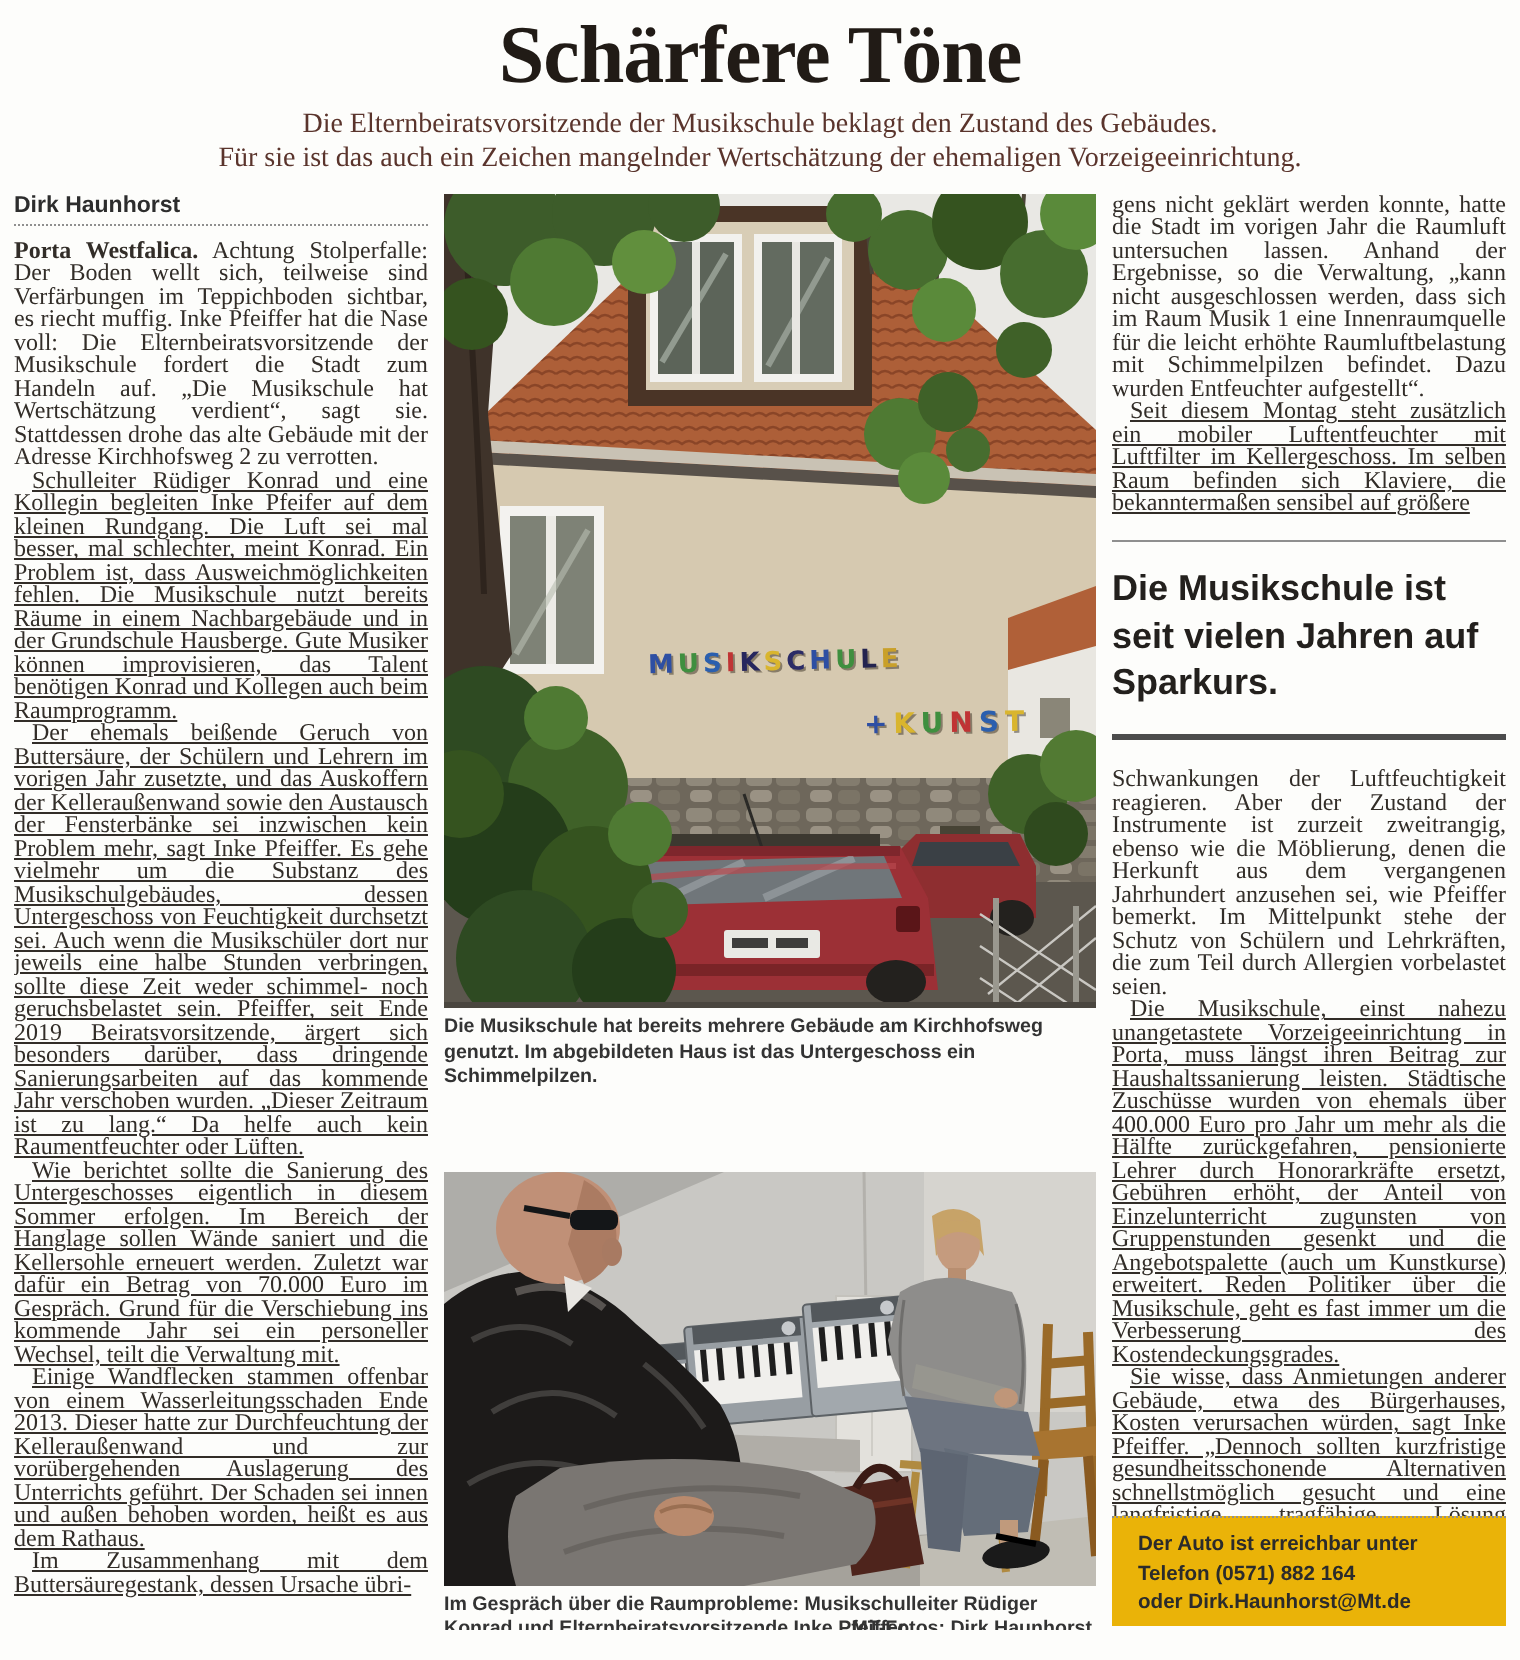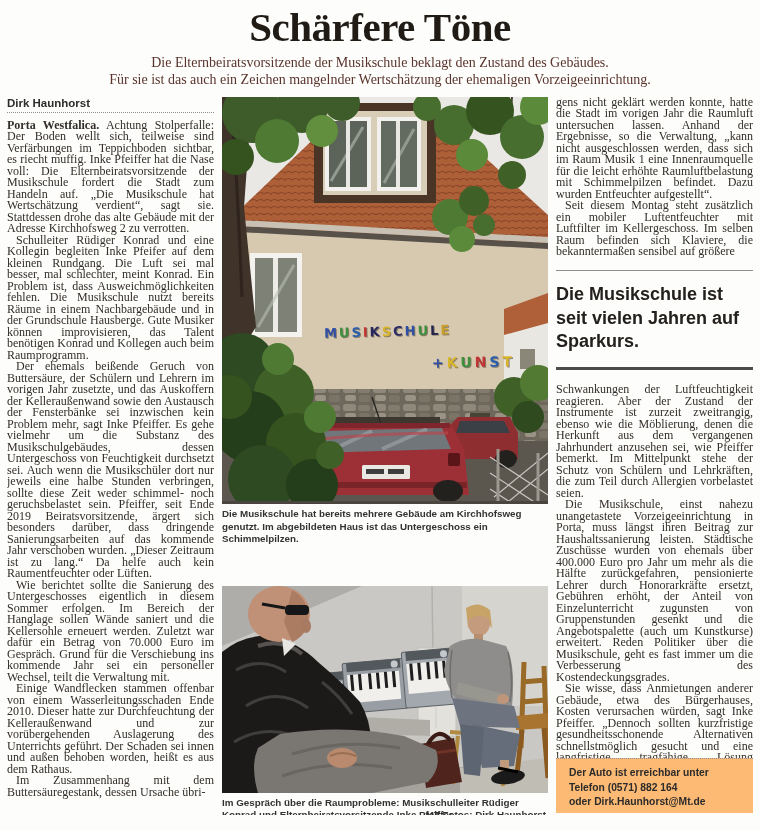--- a/index.html
+++ b/index.html
@@ -27,21 +27,21 @@
   .col-right { width:197px; height:718px; position:relative; }
   .byline {
     font-family:"Liberation Sans", sans-serif; font-weight:bold;
     font-size:11.5px; color:#2d2d2d; padding-bottom:3px;
     border-bottom:1.5px dotted #8f8f8f; margin-bottom:7px;
   }
   .bodytext p {
     font-size:12px; line-height:11.5px; text-align:justify;
     hyphens:auto; -webkit-hyphens:auto; color:#322d28;
   }
-  .bodytext p + p, .bodytext .indent { text-indent:9px; }
+  .bodytext p + p, .bodytext .indent { text-indent:9px;text-decoration:underline; }
   .lead-loc { font-weight:bold; }
   
   figure { position:relative; width:326px; }
   figure svg { display:block; }
   figcaption {
     font-family:"Liberation Sans", sans-serif; font-size:9.8px;
     line-height:1.28; color:#333; font-weight:bold; margin-top:4px;
     position:relative;
   }
   .credit { position:absolute; right:2px; bottom:0; font-weight:bold; }
@@ -52,21 +52,21 @@
   .sign2 { left:210px; top:257px; font-size:14px; letter-spacing:3px; transform:rotate(-1deg); }
   
   .pullquote {
     margin:12px 0 14px 0; padding:12px 0 13px 0;
     border-top:1px solid #8f8f8f; border-bottom:3px solid #4c4c4c;
     font-family:"Liberation Sans", sans-serif; font-weight:bold;
     font-size:18px; line-height:1.32; color:#23201d; text-align:left;
   }
   
   .contact {
-    position:absolute; left:0; right:0; bottom:2px; background:#fdba74;
+    position:absolute; left:0; right:0; bottom:2px; background:#eab308;
     border-top:1.5px dotted #8f8f8f; padding:7px 0 4px 13px;
     font-family:"Liberation Sans", sans-serif; font-size:10.3px;
     line-height:1.38; color:#2b2b2b; font-weight:bold;
   }
 </style>
 </head>
 <body>
 
 <div class="page">
 
@@ -79,21 +79,21 @@
   </header>
 
   <div class="cols">
 
     <div class="col col-left bodytext">
       <div class="byline">Dirk Haunhorst</div>
       <p><strong class="lead-loc">Porta Westfalica.</strong> <span>Achtung Stolperfalle: Der Boden wellt sich, teilweise sind Verfärbungen im Teppichboden sichtbar, es riecht muffig. Inke Pfeiffer hat die Nase voll: Die Elternbeiratsvorsitzende der Musikschule fordert die Stadt zum Handeln auf. „Die Musikschule hat Wertschätzung verdient“, sagt sie. Stattdessen drohe das alte Gebäude mit der Adresse Kirchhofsweg 2 zu verrotten.</span></p>
       <p>Schulleiter Rüdiger Konrad und eine Kollegin begleiten Inke Pfeifer auf dem kleinen Rundgang. Die Luft sei mal besser, mal schlechter, meint Konrad. Ein Problem ist, dass Ausweichmöglichkeiten fehlen. Die Musikschule nutzt bereits Räume in einem Nachbargebäude und in der Grundschule Hausberge. Gute Musiker können improvisieren, das Talent benötigen Konrad und Kollegen auch beim Raumprogramm.</p>
       <p>Der ehemals beißende Geruch von Buttersäure, der Schülern und Lehrern im vorigen Jahr zusetzte, und das Auskoffern der Kelleraußenwand sowie den Austausch der Fensterbänke sei inzwischen kein Problem mehr, sagt Inke Pfeiffer. Es gehe vielmehr um die Substanz des Musikschulgebäudes, dessen Untergeschoss von Feuchtigkeit durchsetzt sei. Auch wenn die Musikschüler dort nur jeweils eine halbe Stunden verbringen, sollte diese Zeit weder schimmel- noch geruchsbelastet sein. Pfeiffer, seit Ende 2019 Beiratsvorsitzende, ärgert sich besonders darüber, dass dringende Sanierungsarbeiten auf das kommende Jahr verschoben wurden. „Dieser Zeitraum ist zu lang.“ Da helfe auch kein Raumentfeuchter oder Lüften.</p>
       <p>Wie berichtet sollte die Sanierung des Untergeschosses eigentlich in diesem Sommer erfolgen. Im Bereich der Hanglage sollen Wände saniert und die Kellersohle erneuert werden. Zuletzt war dafür ein Betrag von 70.000 Euro im Gespräch. Grund für die Verschiebung ins kommende Jahr sei ein personeller Wechsel, teilt die Verwaltung mit.</p>
-      <p>Einige Wandflecken stammen offenbar von einem Wasserleitungsschaden Ende 2010. Dieser hatte zur Durchfeuchtung der Kelleraußenwand und zur vorübergehenden Auslagerung des Unterrichts geführt. Der Schaden sei innen und außen behoben worden, heißt es aus dem Rathaus.</p>
+      <p>Einige Wandflecken stammen offenbar von einem Wasserleitungsschaden Ende 2013. Dieser hatte zur Durchfeuchtung der Kelleraußenwand und zur vorübergehenden Auslagerung des Unterrichts geführt. Der Schaden sei innen und außen behoben worden, heißt es aus dem Rathaus.</p>
       <p>Im Zusammenhang mit dem Buttersäuregestank, dessen Ursache übri-</p>
     </div>
 
     <div class="col col-mid">
 
       <figure>
         <svg width="326" height="407" viewBox="0 0 326 407">
           <defs>
             <pattern id="tiles" width="14" height="7" patternUnits="userSpaceOnUse">
               <rect width="14" height="7" fill="#ad5f38"></rect>

